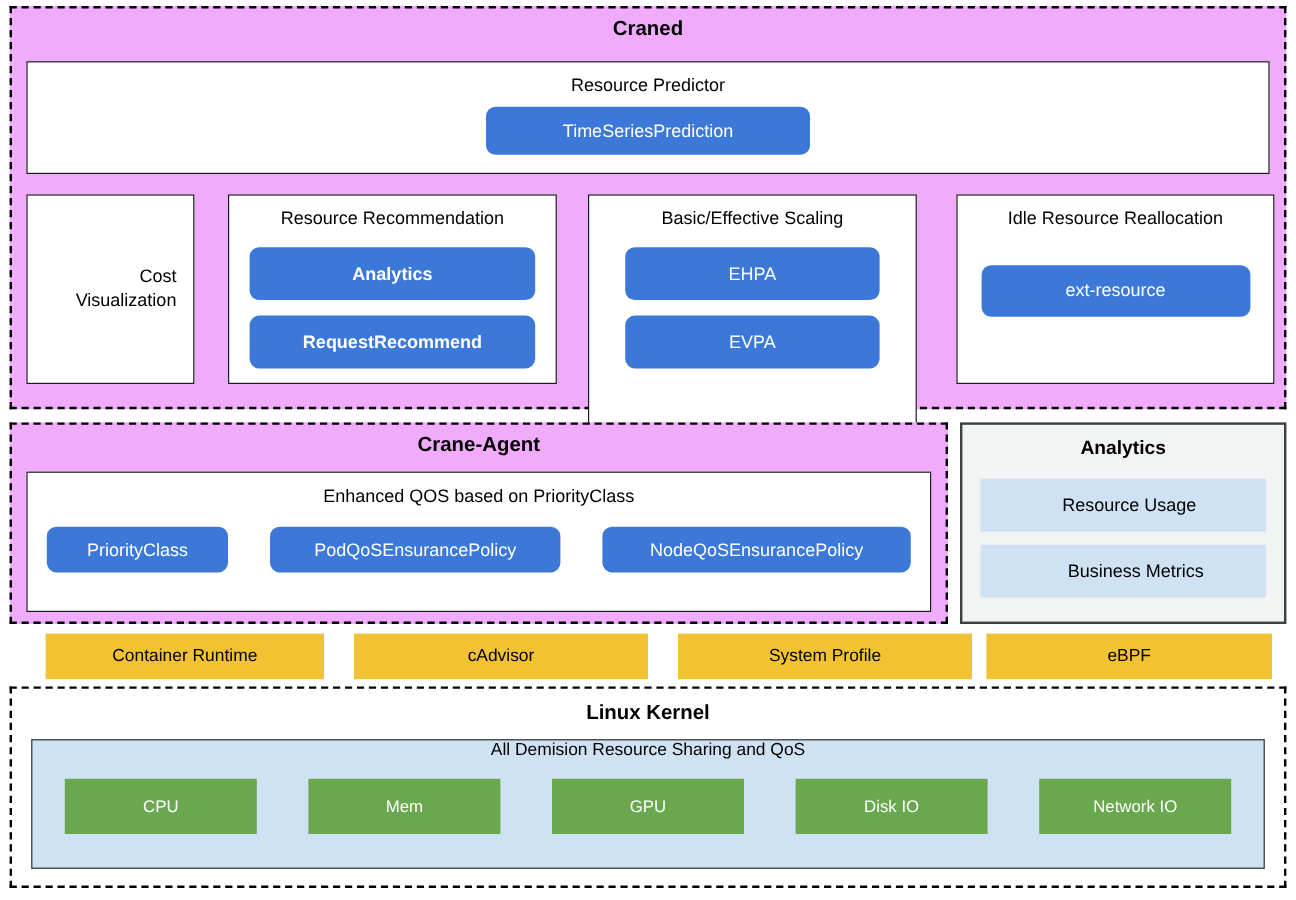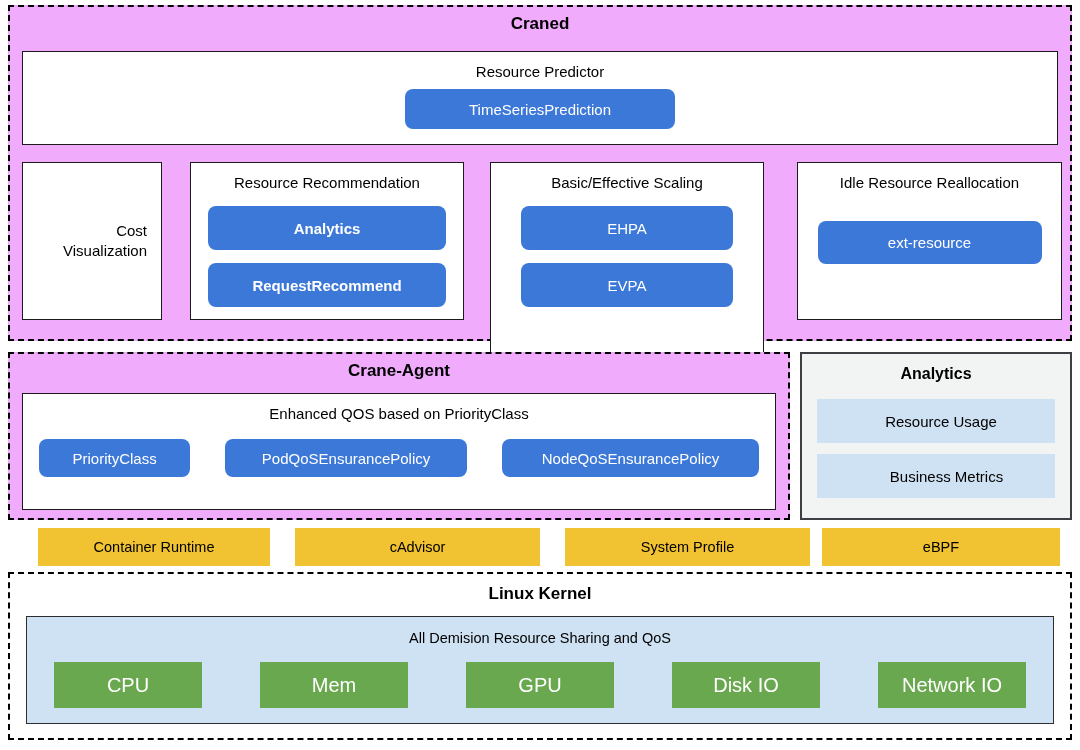--- a/index.html
+++ b/index.html
@@ -104,33 +104,33 @@
   .ybar-4 { left: 822px; width: 238px; }
   
   .kernel { left: 8px; top: 572px; width: 1064px; height: 168px; background: #ffffff; }
   .kernel .sec-title { top: 10px; }
   .sharing-box {
     position: absolute;
     left: 16px; top: 42px; width: 1028px; height: 108px;
     background: #cfe2f3;
     border: 1.5px solid #2d2d2d;
   }
-  .sharing-label { text-align: center; font-size: 14.5px; margin-top: 13px; }
+  .sharing-label { text-align: center; font-size: 14.5px; }
   .res-row {
     display: flex;
     justify-content: space-between;
     padding: 0 27px;
     margin-top: 16px;
   }
   .gbox {
-    width: 148px; height: 46px;
+    width: 160px; height: 46px;
     background: #6aa84f;
     color: #ffffff;
     display: flex; align-items: center; justify-content: center;
-    font-size: 20px;
+    font-size: 14px;
   }
 </style>
 </head>
 <body>
 
 <div class="page">
 
   <div class="dashed-section blue-bg craned">
     <div class="sec-title">Craned</div>
 

